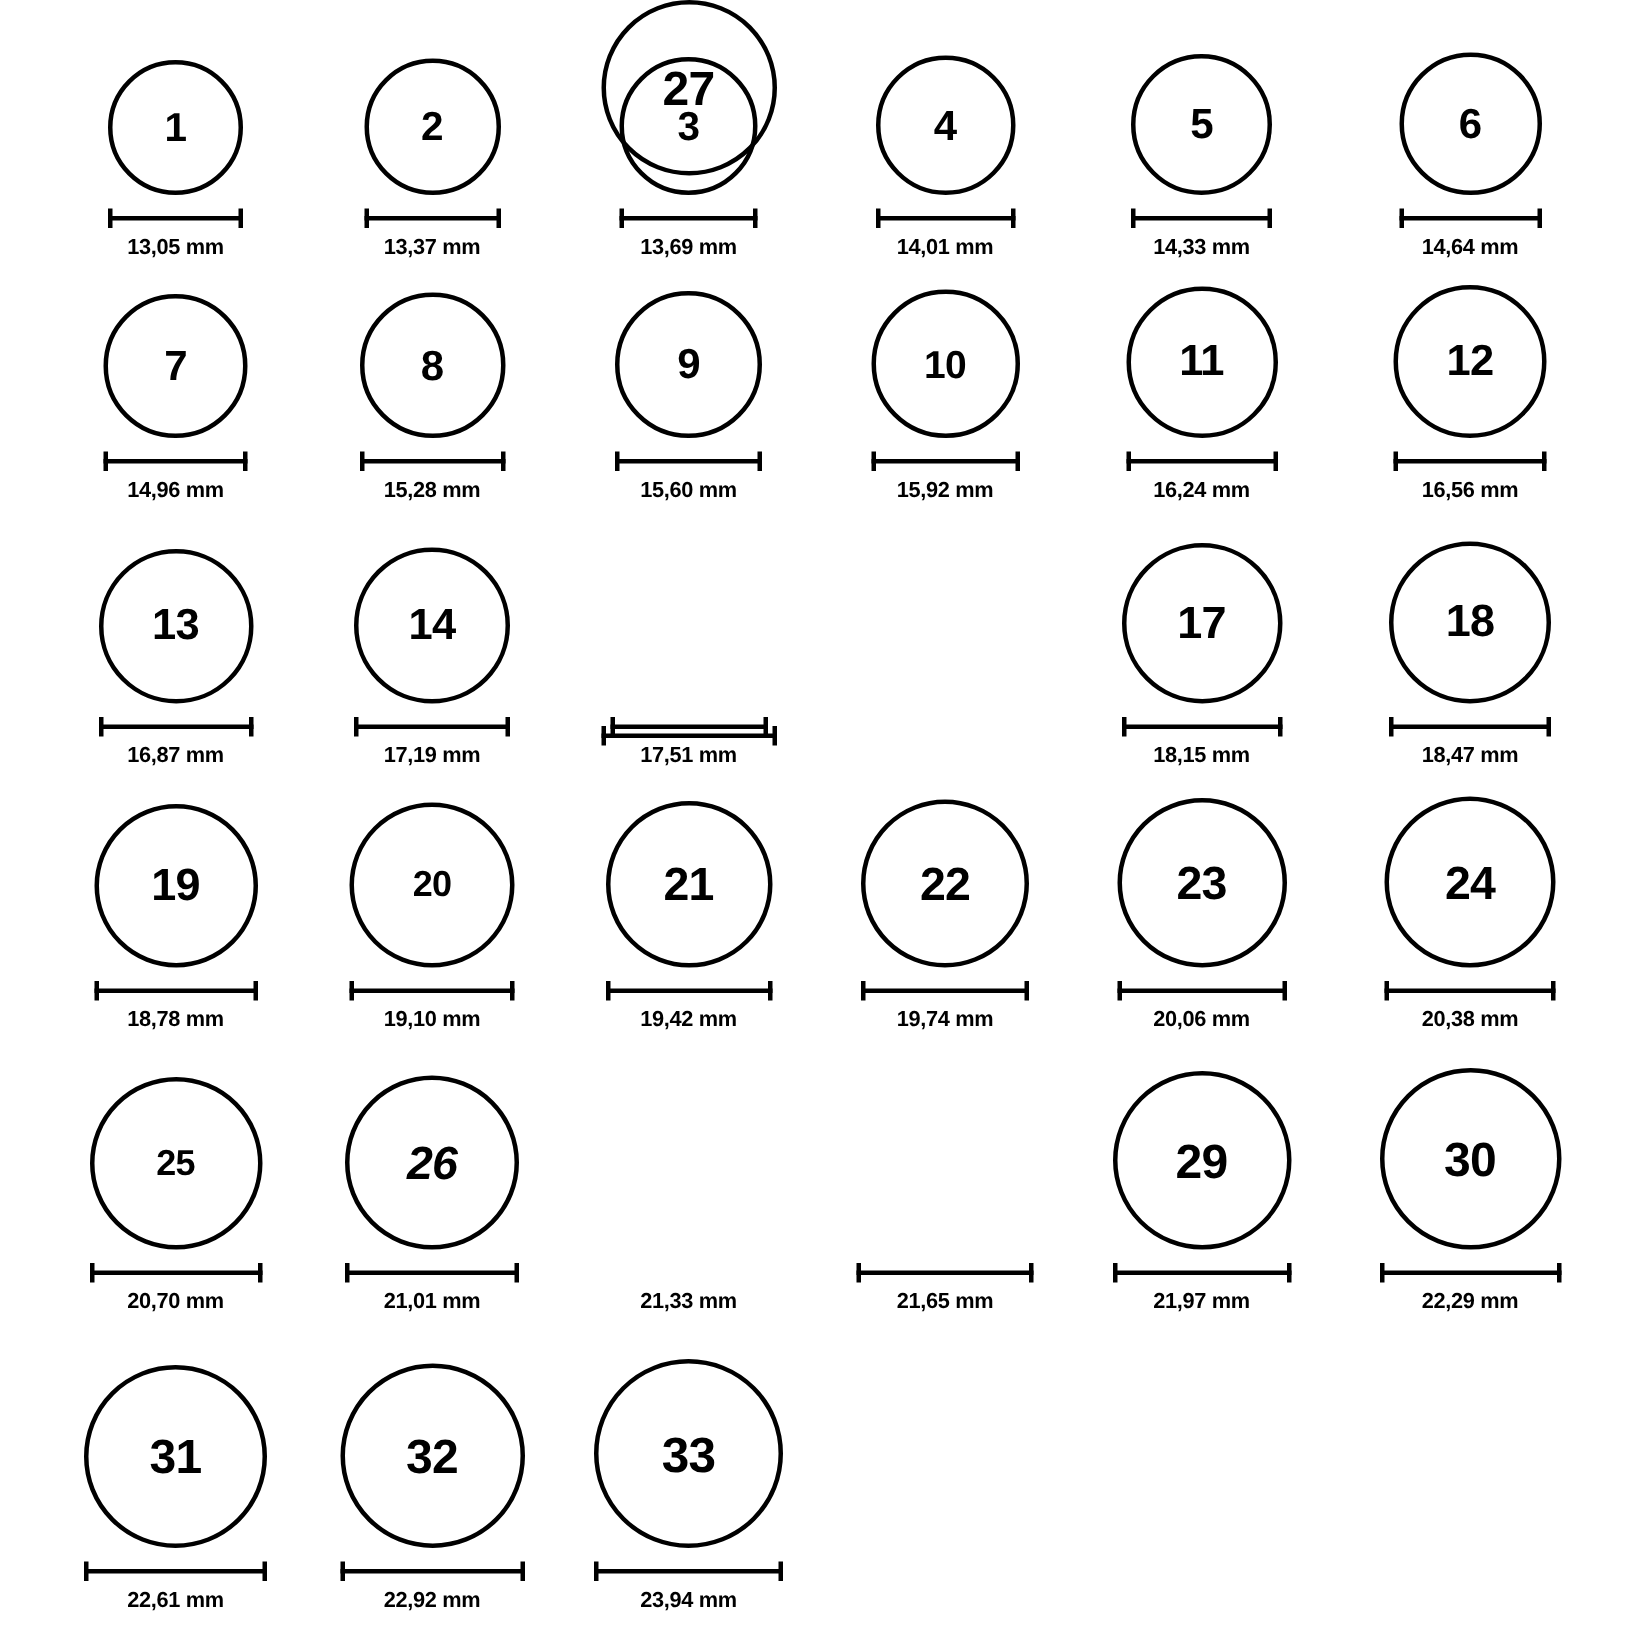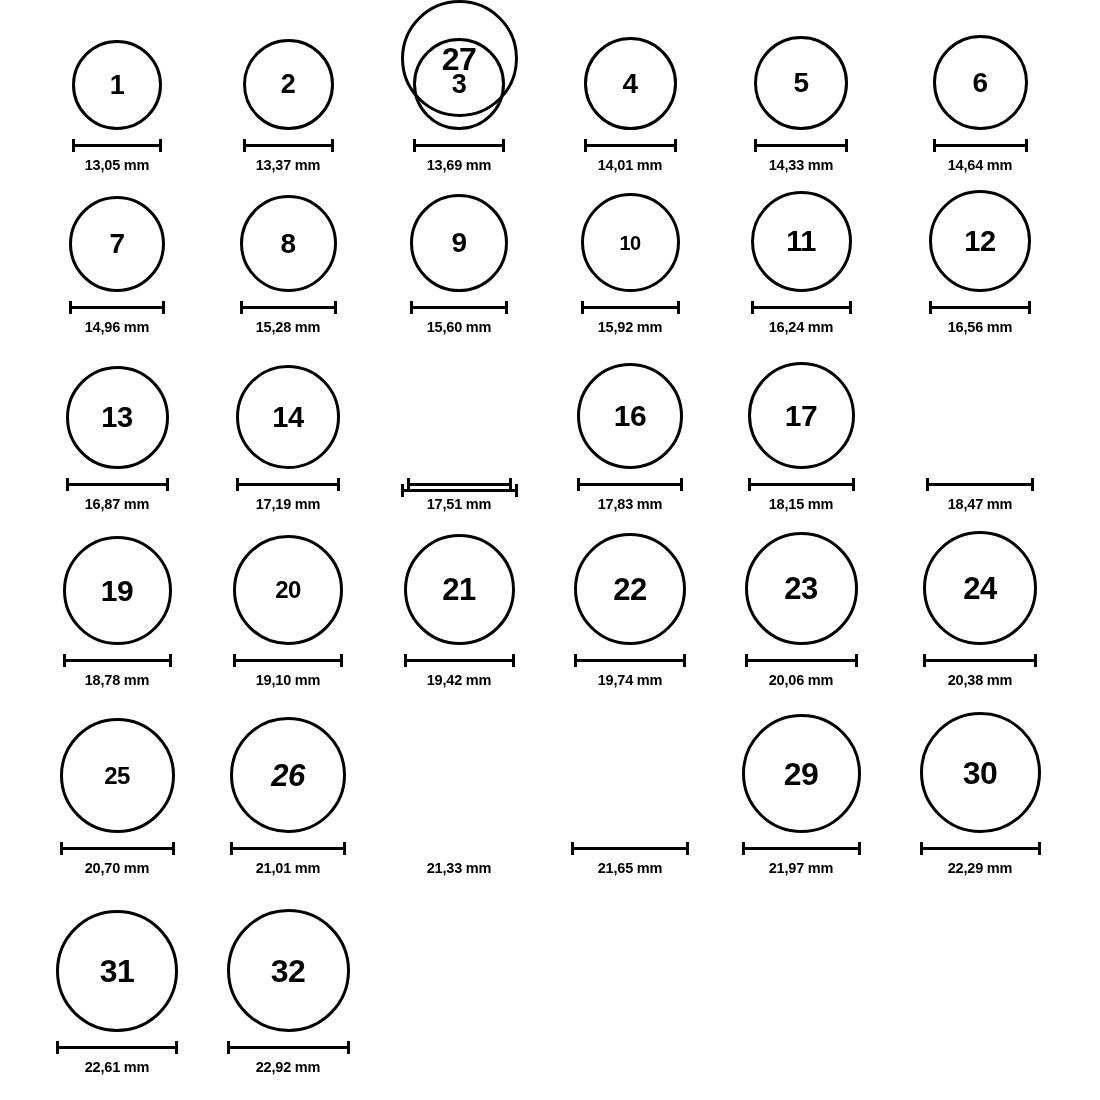--- a/index.html
+++ b/index.html
@@ -169,21 +169,21 @@
       </div>
       <div class="bar-wrap" style="width: 98px;">
         <div class="bar-line"></div>
         <div class="bar-tick left"></div>
         <div class="bar-tick right"></div>
       </div>
       <div class="mm-label">15,60 mm</div>
     </div>
     <div class="cell" style="position: absolute; left: 544px; top: 0px; height: 335px; justify-content: flex-end;">
       <div class="ring" style="width: 99px; height: 99px;">
-        <span class="ring-number" style="font-size: 20px;">10</span>
+        <span class="ring-number" style="font-size: 26px;">10</span>
       </div>
       <div class="bar-wrap" style="width: 99px;">
         <div class="bar-line"></div>
         <div class="bar-tick left"></div>
         <div class="bar-tick right"></div>
       </div>
       <div class="mm-label">15,92 mm</div>
     </div>
     <div class="cell" style="position: absolute; left: 715px; top: 0px; height: 335px; justify-content: flex-end;">
       <div class="ring" style="width: 101px; height: 101px;">
@@ -230,43 +230,35 @@
       <div class="mm-label">17,19 mm</div>
     </div>
     <div class="cell" style="position: absolute; left: 373px; top: 0px; height: 512px; justify-content: flex-end;">
       <div class="bar-wrap" style="width: 105px;">
         <div class="bar-line"></div>
         <div class="bar-tick left"></div>
         <div class="bar-tick right"></div>
       </div>
       <div class="mm-label">17,51 mm</div>
     </div>
-    <div class="cell" style="position: absolute; left: 544px; top: 0px; height: 512px; justify-content: flex-end;">
-      <div class="ring" style="width: 106px; height: 106px;">
-        <span class="ring-number" style="font-size: 30px;">16</span>
-      </div>
-      <div class="bar-wrap" style="width: 106px;">
-        <div class="bar-line"></div>
-        <div class="bar-tick left"></div>
-        <div class="bar-tick right"></div>
-      </div>
-      <div class="mm-label">17,83 mm</div>
-    </div>
     <div class="cell" style="position: absolute; left: 715px; top: 0px; height: 512px; justify-content: flex-end;">
       <div class="ring" style="width: 107px; height: 107px;">
         <span class="ring-number" style="font-size: 30px;">17</span>
       </div>
       <div class="bar-wrap" style="width: 107px;">
         <div class="bar-line"></div>
         <div class="bar-tick left"></div>
         <div class="bar-tick right"></div>
       </div>
       <div class="mm-label">18,15 mm</div>
     </div>
     <div class="cell" style="position: absolute; left: 894px; top: 0px; height: 512px; justify-content: flex-end;">
+      <div class="ring" style="width: 108px; height: 108px;">
+        <span class="ring-number" style="font-size: 30px;">18</span>
+      </div>
       <div class="bar-wrap" style="width: 108px;">
         <div class="bar-line"></div>
         <div class="bar-tick left"></div>
         <div class="bar-tick right"></div>
       </div>
       <div class="mm-label">18,47 mm</div>
     </div>
     <div class="cell" style="position: absolute; left: 31px; top: 0px; height: 688px; justify-content: flex-end;">
       <div class="ring" style="width: 109px; height: 109px; text-align: right;">
         <span class="ring-number" style="font-size: 30px;">19</span>
@@ -411,13 +403,24 @@
       <div class="ring" style="width: 123px; height: 123px;">
         <span class="ring-number" style="font-size: 32px;">32</span>
       </div>
       <div class="bar-wrap" style="width: 123px;">
         <div class="bar-line"></div>
         <div class="bar-tick left"></div>
         <div class="bar-tick right"></div>
       </div>
       <div class="mm-label">22,92 mm</div>
     </div>
+    <div class="cell" style="position: absolute; left: 373px; top: 0px; height: 1075px; justify-content: flex-end;">
+      <div class="ring" style="width: 126px; height: 126px;">
+        <span class="ring-number" style="font-size: 33px;">33</span>
+      </div>
+      <div class="bar-wrap" style="width: 126px;">
+        <div class="bar-line"></div>
+        <div class="bar-tick left"></div>
+        <div class="bar-tick right"></div>
+      </div>
+      <div class="mm-label">23,94 mm</div>
+    </div>
   </div>
 
 </body></html>

